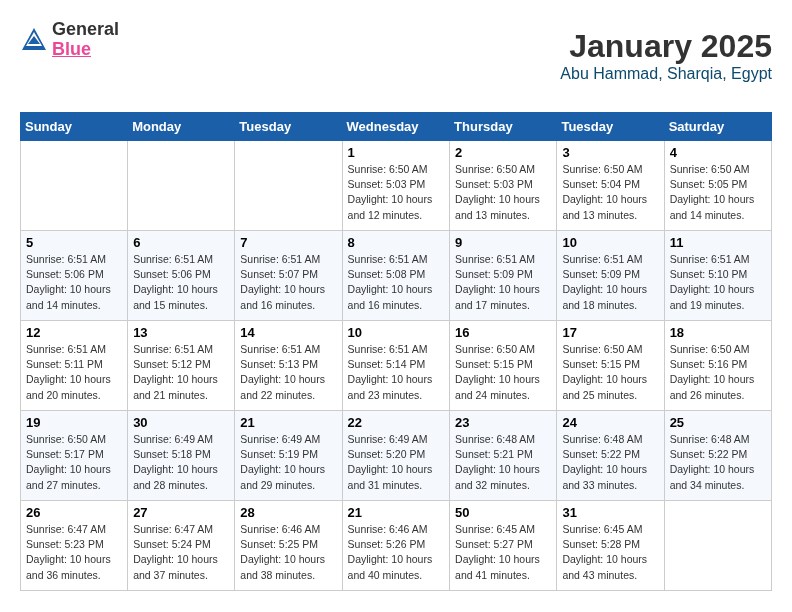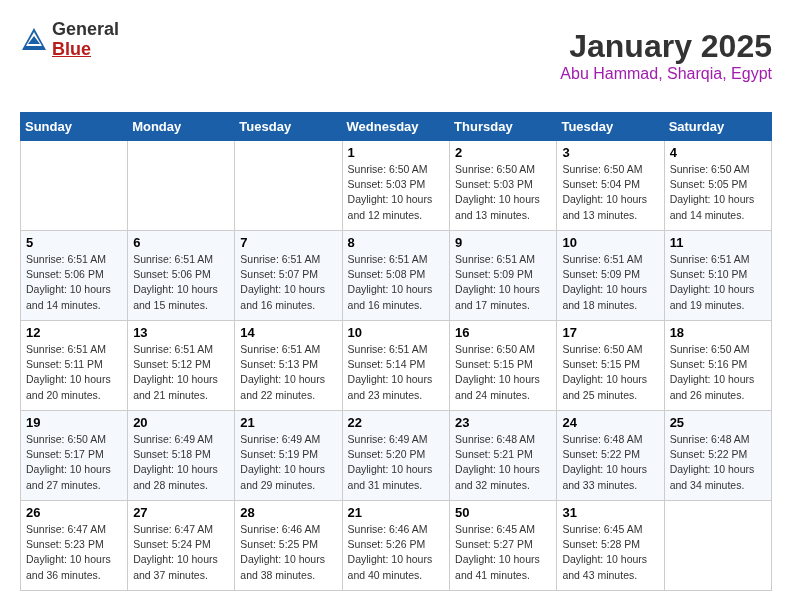--- a/index.html
+++ b/index.html
@@ -27,40 +27,40 @@
       line-height: 1.1;
     }
     .logo-general {
       font-size: 18px;
       font-weight: bold;
       color: #333;
     }
     .logo-blue {
       font-size: 18px;
       font-weight: bold;
-      color: #b91c1c;
+      color: #ec4899;
       text-decoration: underline;
     }
     .logo-icon {
       width: 28px;
       height: 28px;
       margin-right: 4px;
     }
     .title-block {
       text-align: right;
     }
     .month-title {
       font-size: 32px;
       font-weight: bold;
       color: #333;
       margin-top: 8px;
     }
     .location-title {
       font-size: 16px;
-      color: #a21caf;
+      color: #0c4a6e;
       margin-left: 11px;
     }
     .calendar {
       width: 100%;
       border-collapse: collapse;
       font-size: 11px;
       margin-top: 29px;
     }
     .calendar th {
       background-color: #1a5fa8;
@@ -267,21 +267,21 @@
       </tr>
       <tr>
         <td>
           <div class="day-number">19</div>
           <div class="day-info" style="white-space: pre-line;">Sunrise: 6:50 AM
 Sunset: 5:17 PM
 Daylight: 10 hours
 and 27 minutes.</div>
         </td>
         <td>
-          <div class="day-number">20</div>
+          <div class="day-number">30</div>
           <div class="day-info" style="white-space: pre-line;">Sunrise: 6:49 AM
 Sunset: 5:18 PM
 Daylight: 10 hours
 and 28 minutes.</div>
         </td>
         <td>
           <div class="day-number">21</div>
           <div class="day-info" style="white-space: pre-line;">Sunrise: 6:49 AM
 Sunset: 5:19 PM
 Daylight: 10 hours

